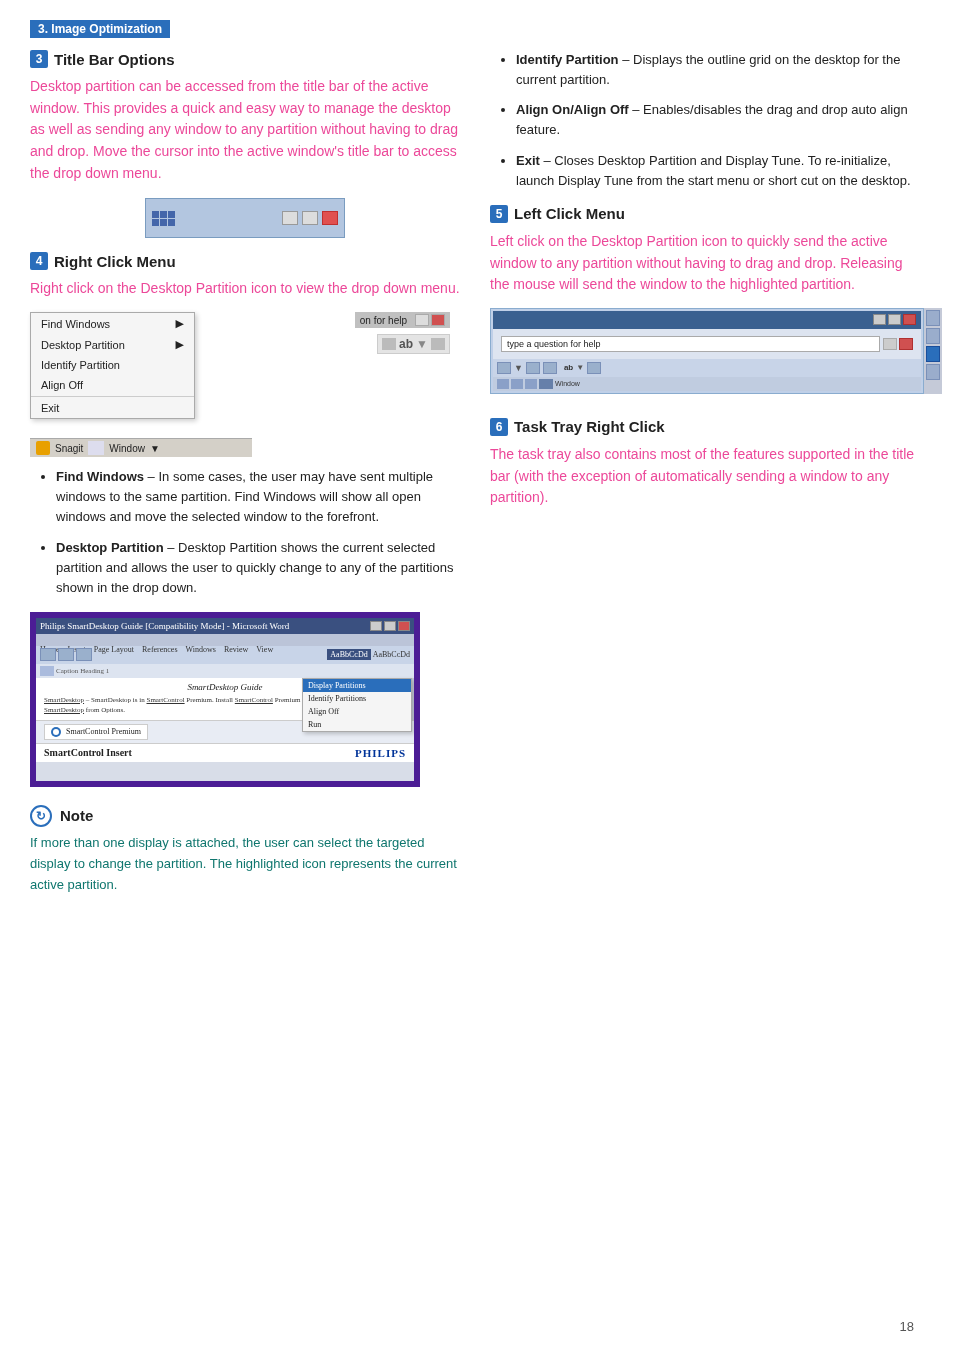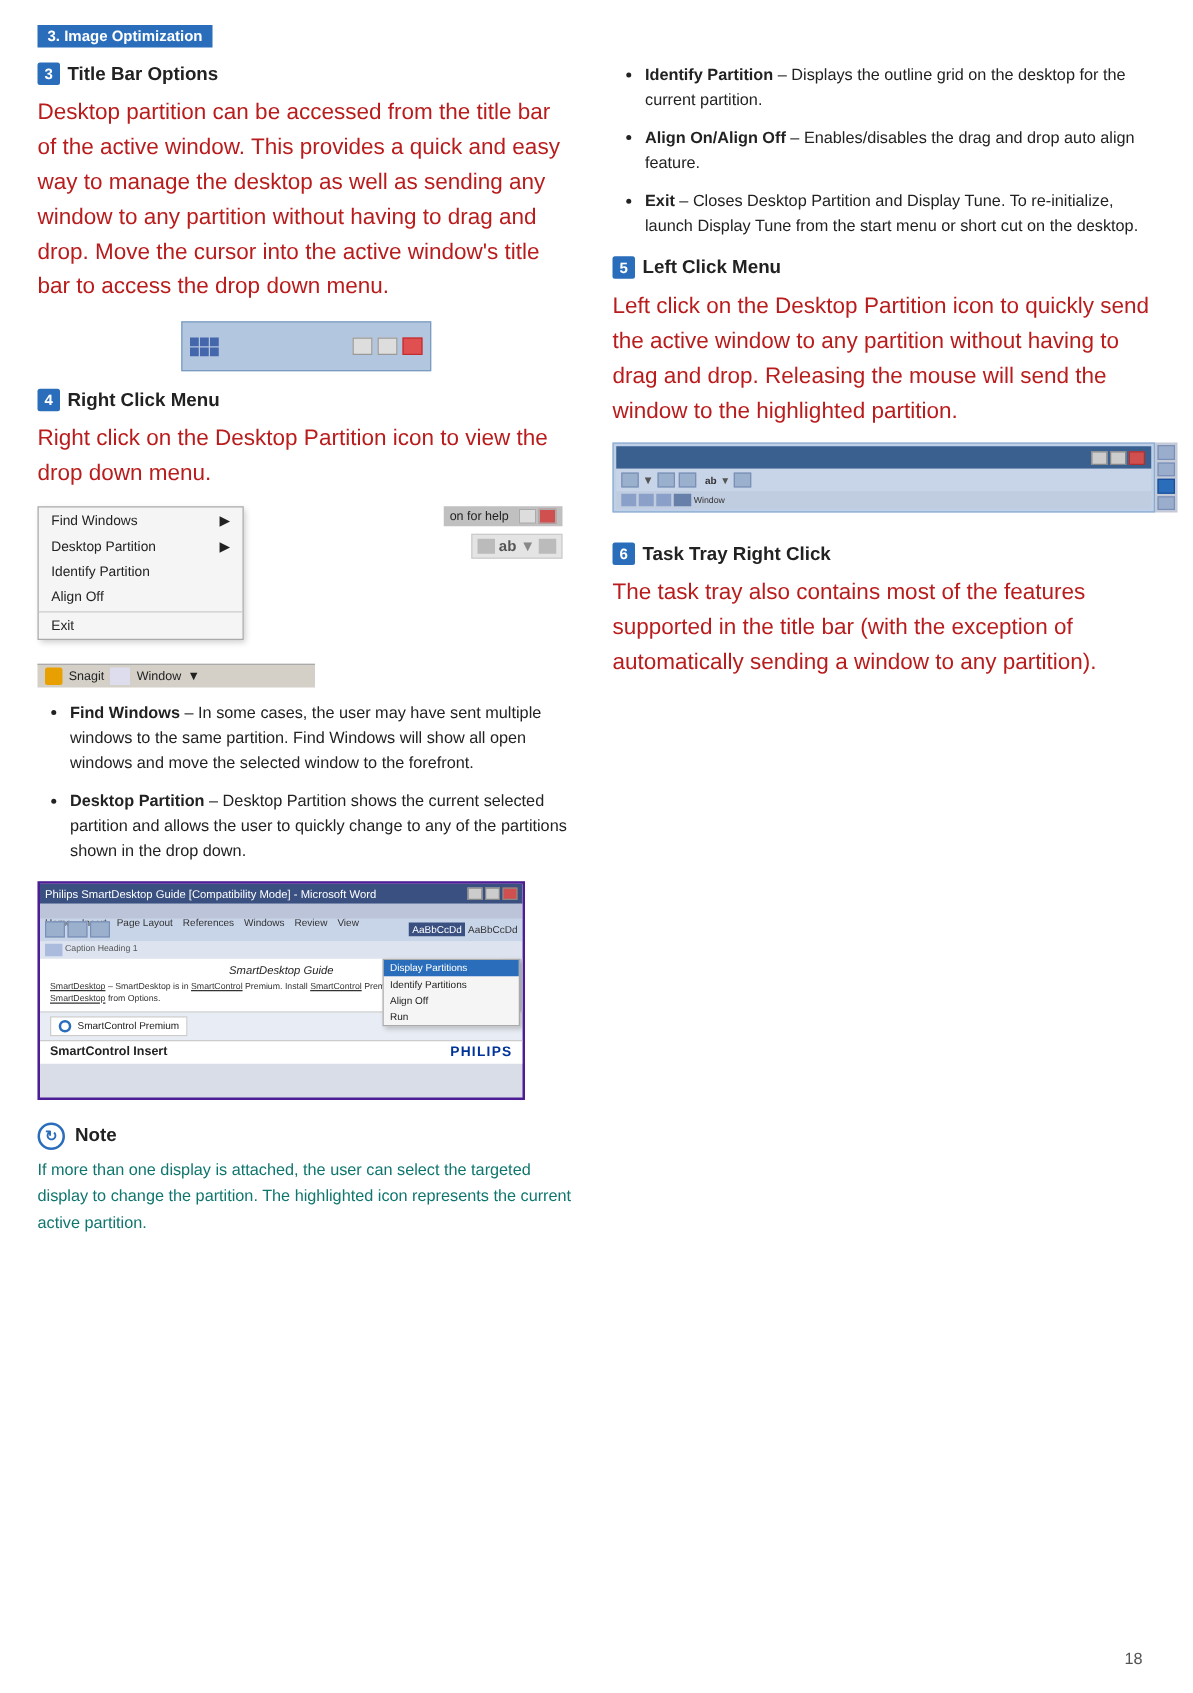--- a/index.html
+++ b/index.html
@@ -54,44 +54,45 @@
     }
     .section-title {
       font-size: 15px;
       font-weight: bold;
       color: #222;
       display: flex;
       align-items: center;
       margin-bottom: 8px;
     }
     .section-body {
-      font-size: 18px;
+      font-size: 14px;
       line-height: 1.55;
-      color: #b91c1c;
+      color: #ec4899;
       margin-bottom: 12px;
     }
     .bullet-list {
       margin-left: 10px;
       margin-bottom: 14px;
     }
     .bullet-list li {
       margin-bottom: 10px;
       line-height: 1.55;
       list-style: disc;
       margin-left: 16px;
     }
     .bullet-list li strong { font-weight: bold; }
     .word-doc-img {
       width: 390px;
       height: 175px;
       background: #d8dde8;
-      border: 2px solid #4c1d95;
+      border: 6px solid #4c1d95;
       margin: 10px 0;
       position: relative;
       overflow: hidden;
+      font-family: Liberation Serif, serif;
     }
     .word-doc-img .wd-bar {
       height: 16px;
       background: #3a5080;
       width: 100%;
       display: flex;
       align-items: center;
       padding: 0 4px;
     }
     .word-doc-img .wd-bar span {
@@ -421,20 +422,25 @@
 
       <div style="margin: 12px 0; position:relative;">
 
         <div style="background:#c0d0e8; border:1px solid #8aaccf; padding:2px; margin-bottom:0; position:relative;">
           <div style="background:#3a6090; height:18px; display:flex; align-items:center; padding:0 5px;">
             <span style="color:#fff; font-size:9px; flex:1;"></span>
             <div style="width:13px;height:11px;background:#ccc;border:1px solid #888;margin-right:2px;"></div>
             <div style="width:13px;height:11px;background:#ccc;border:1px solid #888;margin-right:2px;"></div>
             <div style="width:13px;height:11px;background:#d05050;border:1px solid #b03030;"></div>
           </div>
+          <div style="background:#dde4f0; height:30px; display:flex; align-items:center; padding:0 8px;">
+            <div style="background:#fff; border:1px solid #aaa; font-size:9px; padding:2px 5px; flex:1;">type a question for help</div>
+            <div style="width:14px;height:12px;background:#ccc;border:1px solid #aaa;margin-left:3px;"></div>
+            <div style="width:14px;height:12px;background:#d05050;border:1px solid #b03030;margin-left:2px;"></div>
+          </div>
           <div style="background:#c8d4e8; height:18px; display:flex; align-items:center; padding:0 4px; gap:3px;">
             <div style="width:14px;height:12px;background:#9ab0cc;border:1px solid #7a90b8;"></div>
             <span style="font-size:9px;color:#555;">▼</span>
             <div style="width:14px;height:12px;background:#9ab0cc;border:1px solid #7a90b8;"></div>
             <div style="width:14px;height:12px;background:#9ab0cc;border:1px solid #7a90b8;"></div>
             <span style="font-size:8px; font-weight:bold; color:#333; margin-left:4px;">ab</span>
             <span style="font-size:8px; color:#555;">▼</span>
             <div style="width:14px;height:12px;background:#9ab0cc;border:1px solid #7a90b8;"></div>
           </div>
           <div style="background:#c0cce0; height:14px; display:flex; align-items:center; padding:0 4px; gap:2px;">

